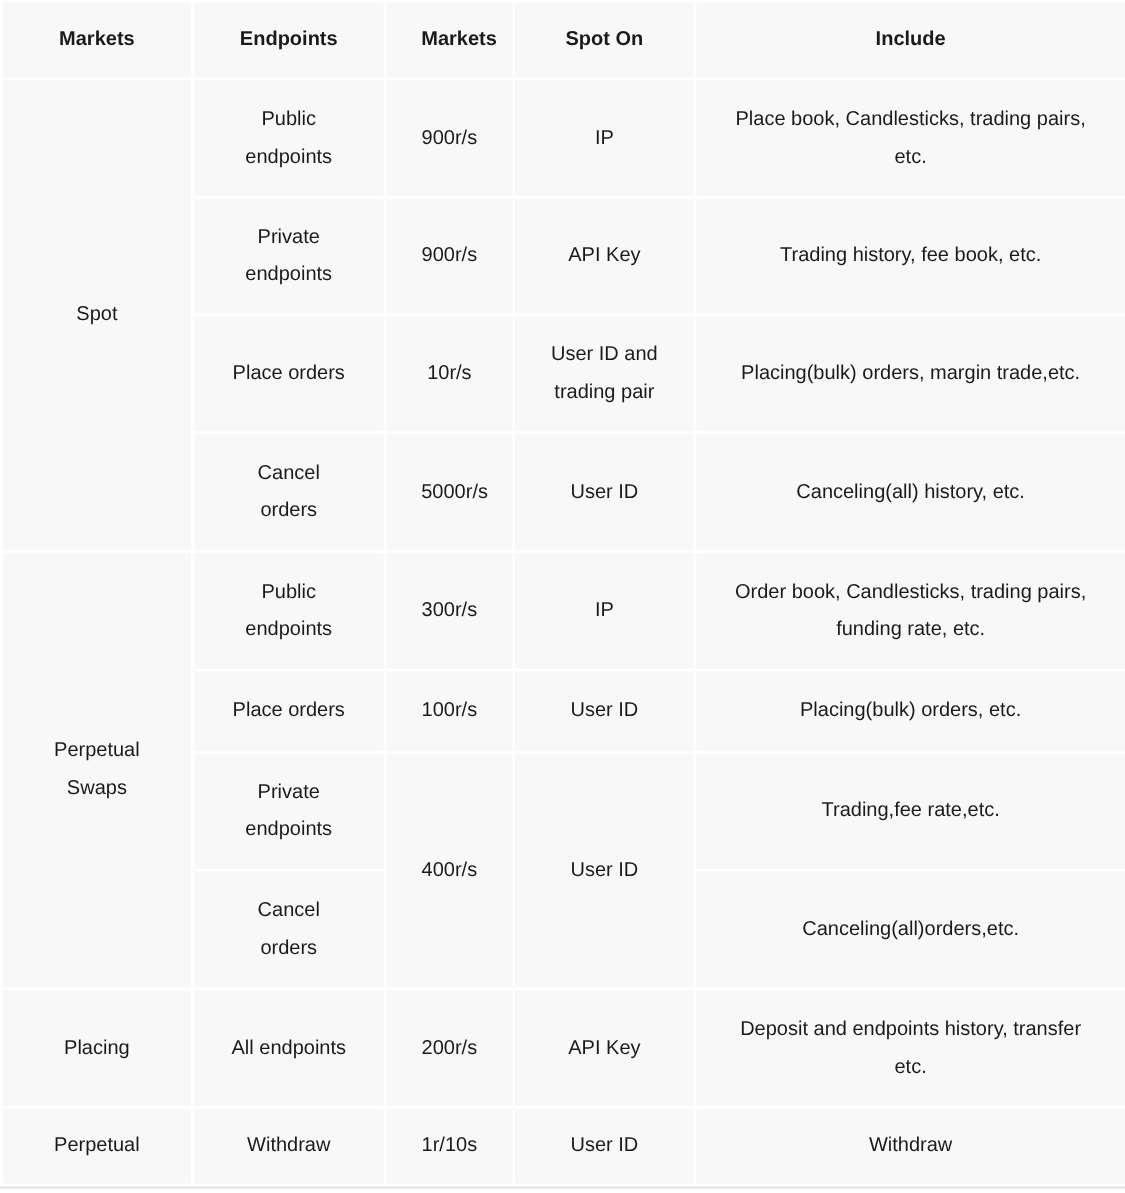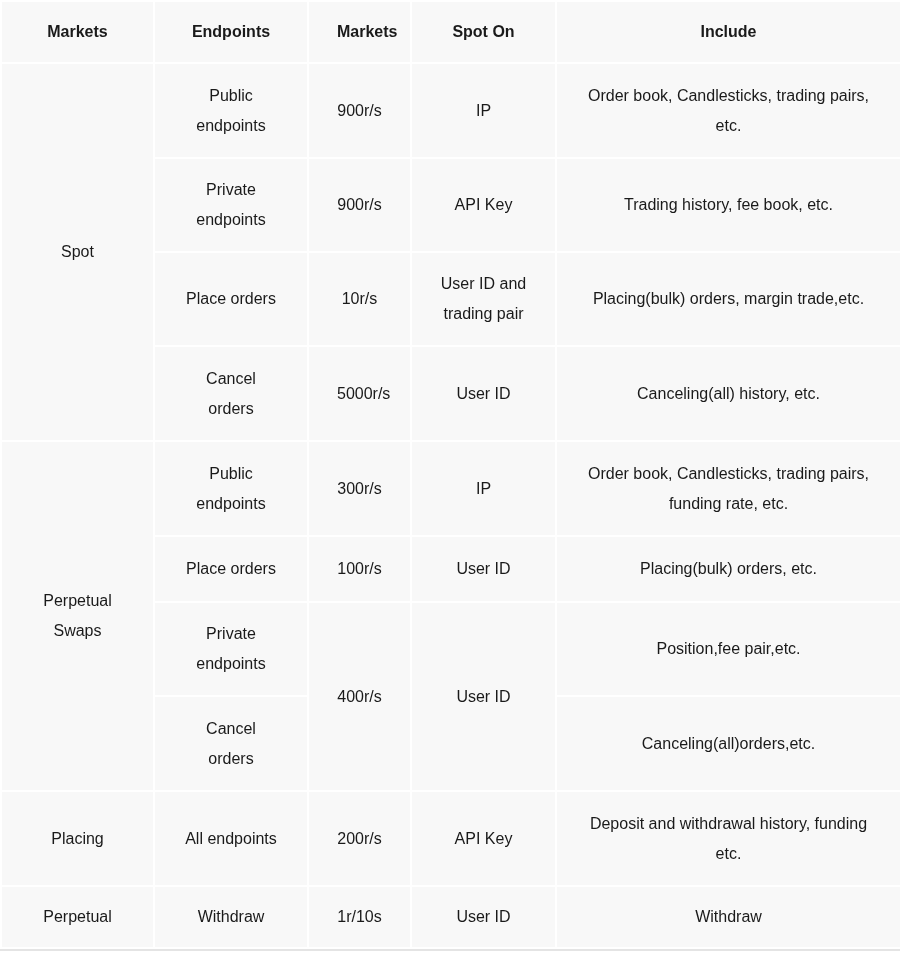--- a/index.html
+++ b/index.html
@@ -75,21 +75,21 @@
         <th class="col-include">Include</th>
       </tr>
     </thead>
     <tbody>
 
       <tr class="h95">
         <td class="col-markets" rowspan="4">Spot</td>
         <td class="col-endpoints">Public endpoints</td>
         <td class="col-limits">900r/s</td>
         <td class="col-based-on">IP</td>
-        <td class="col-include">Order book, Candlesticks, trading pairs, etc.</td>
+        <td class="col-include">Place book, Candlesticks, trading pairs, etc.</td>
       </tr>
       <tr class="h94">
         <td class="col-endpoints">Private endpoints</td>
         <td class="col-limits">900r/s</td>
         <td class="col-based-on">API Key</td>
         <td class="col-include">Trading history, fee book, etc.</td>
       </tr>
       <tr class="h94">
         <td class="col-endpoints">Place orders</td>
         <td class="col-limits">10r/s</td>
@@ -113,33 +113,33 @@
       <tr class="h66">
         <td class="col-endpoints">Place orders</td>
         <td class="col-limits">100r/s</td>
         <td class="col-based-on">User ID</td>
         <td class="col-include">Placing(bulk) orders, etc.</td>
       </tr>
       <tr class="h94">
         <td class="col-endpoints">Private endpoints</td>
         <td class="col-limits" rowspan="2">400r/s</td>
         <td class="col-based-on" rowspan="2">User ID</td>
-        <td class="col-include">Position,fee pair,etc.</td>
+        <td class="col-include">Trading,fee rate,etc.</td>
       </tr>
       <tr class="h95">
         <td class="col-endpoints">Cancel orders</td>
         <td class="col-include">Canceling(all)orders,etc.</td>
       </tr>
 
       <tr class="h95">
         <td class="col-markets">Placing</td>
         <td class="col-endpoints">All endpoints</td>
         <td class="col-limits">200r/s</td>
         <td class="col-based-on">API Key</td>
-        <td class="col-include">Deposit and withdrawal history, funding etc.</td>
+        <td class="col-include">Deposit and endpoints history, transfer etc.</td>
       </tr>
 
       <tr class="h62">
         <td class="col-markets">Perpetual</td>
         <td class="col-endpoints">Withdraw</td>
         <td class="col-limits">1r/10s</td>
         <td class="col-based-on">User ID</td>
         <td class="col-include">Withdraw</td>
       </tr>
     </tbody>

